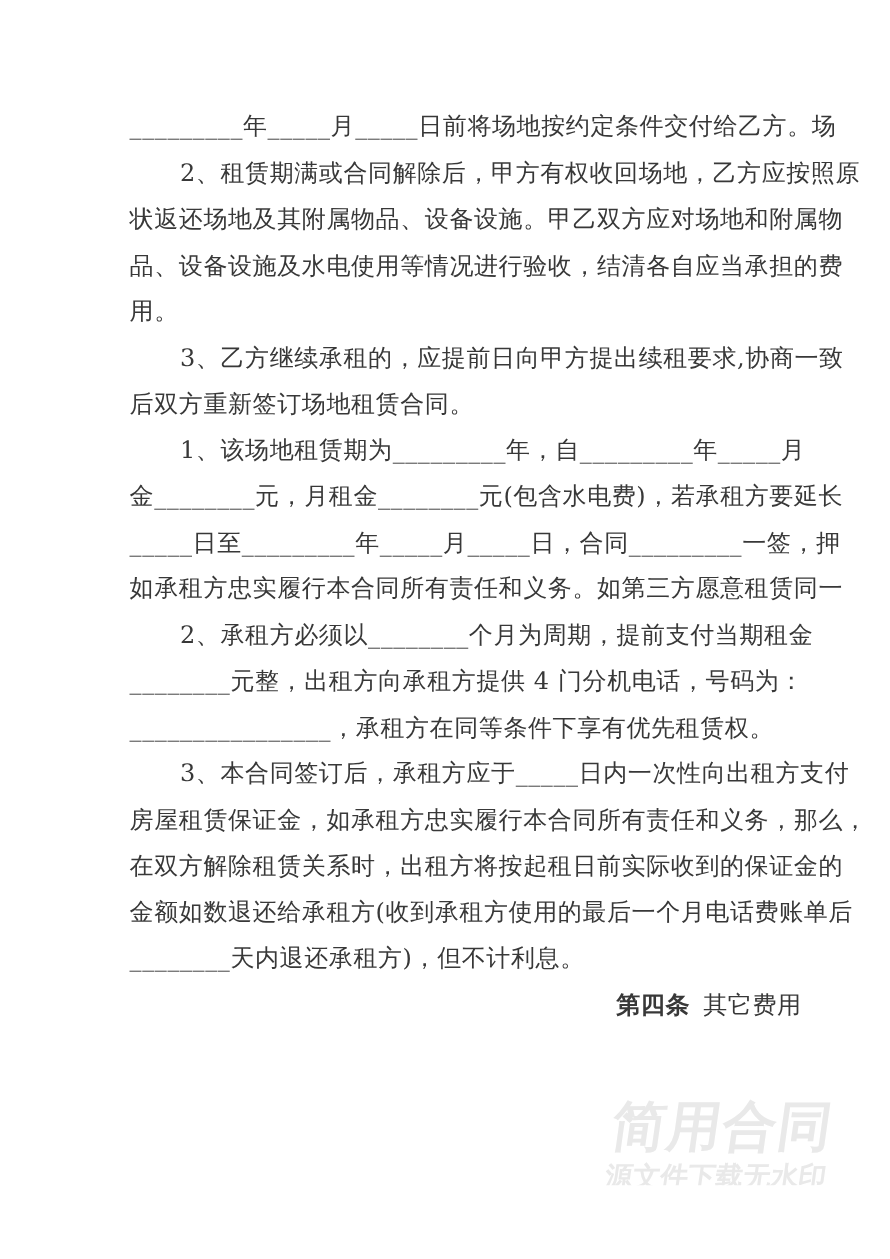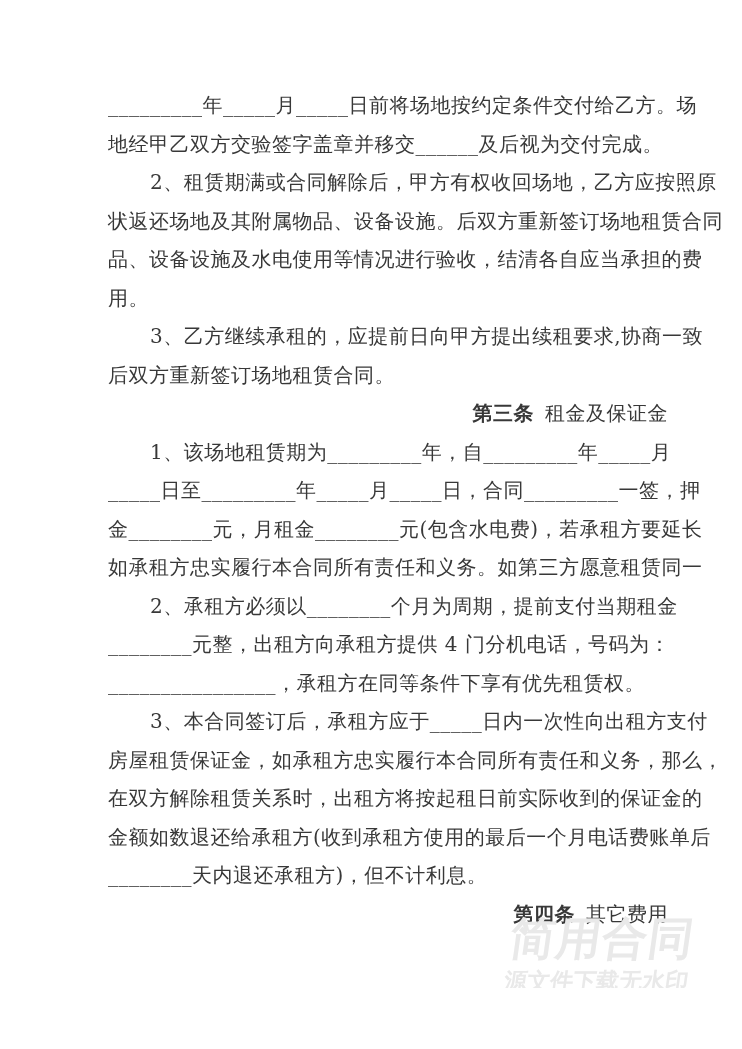--- a/index.html
+++ b/index.html
@@ -61,31 +61,29 @@
     letter-spacing: 0px;
     white-space: nowrap;
   }
 </style>
 </head>
 <body>
 
 <div class="page">
   <div class="content">
       <div class="line">_________年_____月_____日前将场地按约定条件交付给乙方。场</div>
-      <div class="line">地经甲乙双方交验签字盖章并移交______及后视为交付完成。</div>
       <div class="line indent">2、租赁期满或合同解除后，甲方有权收回场地，乙方应按照原</div>
-      <div class="line">状返还场地及其附属物品、设备设施。后双方重新签订场地租赁合同</div>
+      <div class="line">状返还场地及其附属物品、设备设施。甲乙双方应对场地和附属物</div>
       <div class="line">品、设备设施及水电使用等情况进行验收，结清各自应当承担的费</div>
       <div class="line">用。</div>
       <div class="line indent">3、乙方继续承租的，应提前日向甲方提出续租要求,协商一致</div>
       <div class="line">后双方重新签订场地租赁合同。</div>
-      <div class="line indent"><span class="bold">第三条</span>租金及保证金</div>
       <div class="line indent">1、该场地租赁期为_________年，自_________年_____月</div>
+      <div class="line">金________元，月租金________元(包含水电费)，若承租方要延长</div>
       <div class="line">_____日至_________年_____月_____日，合同_________一签，押</div>
-      <div class="line">金________元，月租金________元(包含水电费)，若承租方要延长</div>
       <div class="line">如承租方忠实履行本合同所有责任和义务。如第三方愿意租赁同一</div>
       <div class="line indent">2、承租方必须以________个月为周期，提前支付当期租金</div>
       <div class="line">________元整，出租方向承租方提供 4 门分机电话，号码为：</div>
       <div class="line">________________，承租方在同等条件下享有优先租赁权。</div>
       <div class="line indent">3、本合同签订后，承租方应于_____日内一次性向出租方支付</div>
       <div class="line">房屋租赁保证金，如承租方忠实履行本合同所有责任和义务，那么，</div>
       <div class="line">在双方解除租赁关系时，出租方将按起租日前实际收到的保证金的</div>
       <div class="line">金额如数退还给承租方(收到承租方使用的最后一个月电话费账单后</div>
       <div class="line">________天内退还承租方)，但不计利息。</div>
       <div class="line indent"><span class="bold">第四条</span>其它费用</div>

